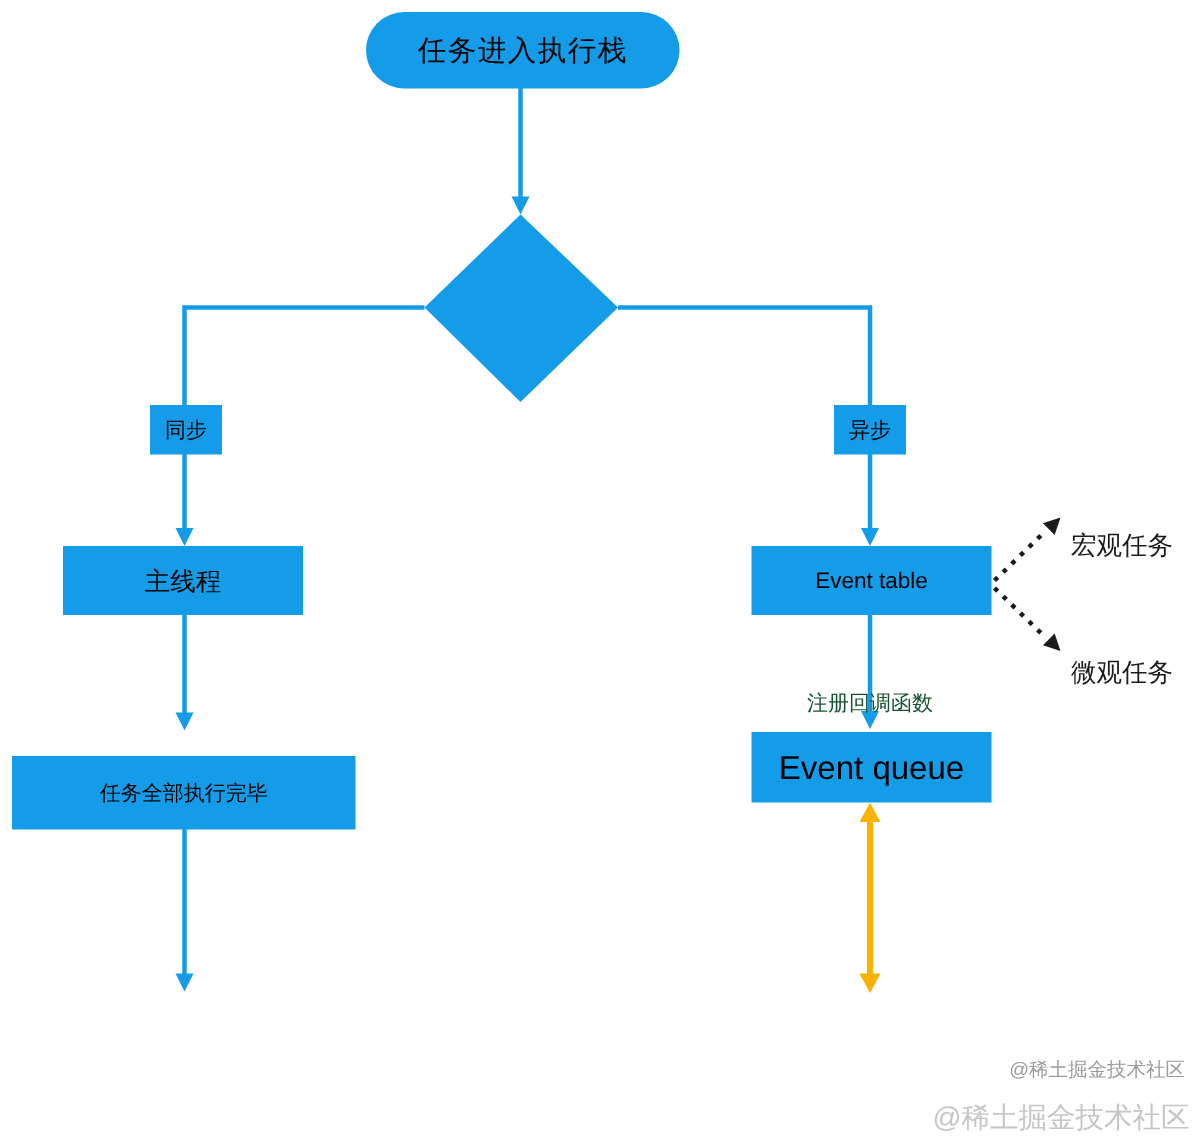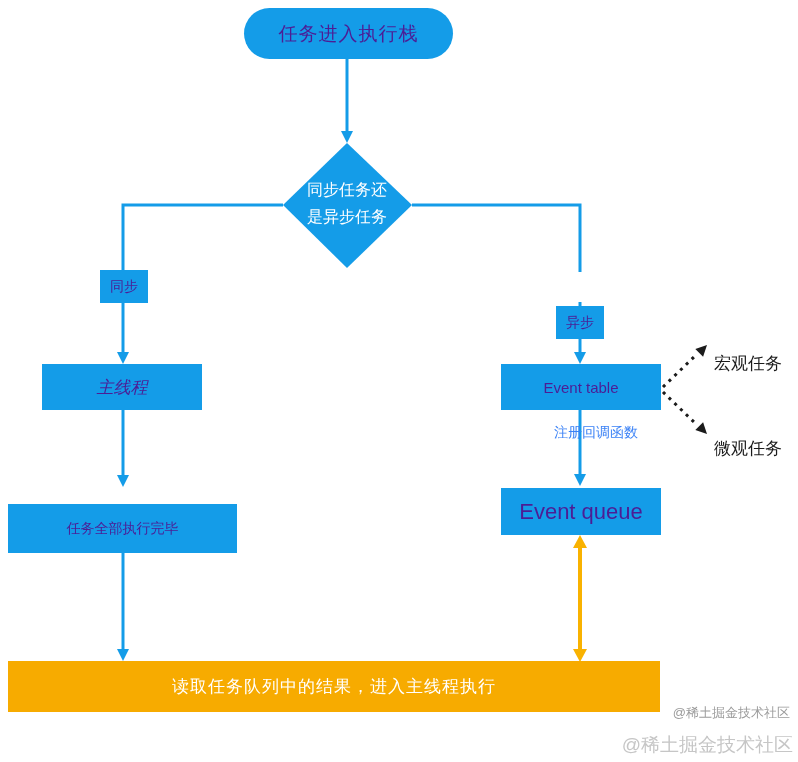--- a/index.html
+++ b/index.html
@@ -16,21 +16,21 @@
     overflow: hidden;
   }
   .overlay {
     position: absolute;
     left: 0; top: 0;
     width: 798px; height: 762px;
   }
   .node {
     position: absolute;
     background: #149CE8;
-    color: #4c1d95;
+    color: #000000;
     display: flex;
     align-items: center;
     justify-content: center;
     box-sizing: border-box;
     text-align: center;
   }
   .pill {
     left: 244px; top: 8px;
     width: 209px; height: 51px;
     border-radius: 26px;
@@ -45,41 +45,41 @@
     color: #ffffff;
     font-size: 16px;
     line-height: 1.7;
     text-align: center;
   }
   .branch-tag {
     font-size: 14px;
     font-weight: 500;
   }
   .tag-sync { left: 100px; top: 270px; width: 48px; height: 33px; }
-  .tag-async { left: 556px; top: 270px; width: 48px; height: 33px; margin-top: 36px; }
-  .box-main-thread { left: 42px;  top: 364px; width: 160px; height: 46px; font-size: 17px; font-weight: 500; font-style: italic; }
+  .tag-async { left: 556px; top: 270px; width: 48px; height: 33px; }
+  .box-main-thread { left: 42px;  top: 364px; width: 160px; height: 46px; font-size: 17px; font-weight: 500; }
   .box-all-done    { left: 8px;   top: 487px; width: 229px; height: 49px; font-size: 14px; font-weight: 500; margin-top: 17px; }
   .box-event-table { left: 501px; top: 364px; width: 160px; height: 46px; font-size: 15px; }
   .box-event-queue { left: 501px; top: 488px; width: 160px; height: 47px; font-size: 22px; }
   .side-label {
     position: absolute;
     color: #1b1b1b;
     font-size: 17px;
     font-weight: 500;
     white-space: nowrap;
     margin-top: 12px;
   }
   .lbl-macro { left: 714px; top: 340px; }
   .lbl-micro { left: 714px; top: 425px; text-align: center; }
   .register-label {
     position: absolute;
-    left: 538px; top: 424px;
+    left: 538px; top: 460px;
     width: 100px;
-    text-align: right;
-    color: #3b82f6;
+    text-align: left;
+    color: #14532d;
     font-size: 14px;
     white-space: nowrap;
   }
   .result-bar {
     position: absolute;
     left: 8px; top: 661px;
     width: 652px; height: 51px;
     background: #F7AB00;
     color: #ffffff;
     font-size: 17px;
@@ -159,37 +159,32 @@
     </g>
 
     <g>
       <line x1="663" y1="392" x2="696" y2="424" stroke="#1b1b1b" stroke-width="3" stroke-dasharray="3 5"></line>
       <polygon points="707,434 703.1,422.3 695.3,430.1" fill="#1b1b1b"></polygon>
     </g>
   </svg>
 
   <div class="node pill">任务进入执行栈</div>
 
-  <div class="diamond-label">
-    <div>同步任务还</div>
-    <div>是异步任务</div>
-  </div>
 
   <div class="node branch-tag tag-sync">同步</div>
   <div class="node branch-tag tag-async">异步</div>
 
   <div class="node box-main-thread">主线程</div>
   <div class="node box-all-done">任务全部执行完毕</div>
 
   <div class="node box-event-table">Event table</div>
   <div class="node box-event-queue">Event queue</div>
 
   <div class="side-label lbl-macro">宏观任务</div>
   <div class="side-label lbl-micro">微观任务</div>
 
   <div class="register-label">注册回调函数</div>
 
-  <div class="result-bar">读取任务队列中的结果，进入主线程执行</div>
 
   <div class="watermark wm-small">@稀土掘金技术社区</div>
   <div class="watermark wm-large">@稀土掘金技术社区</div>
 
 </div>
 
 </body></html>

